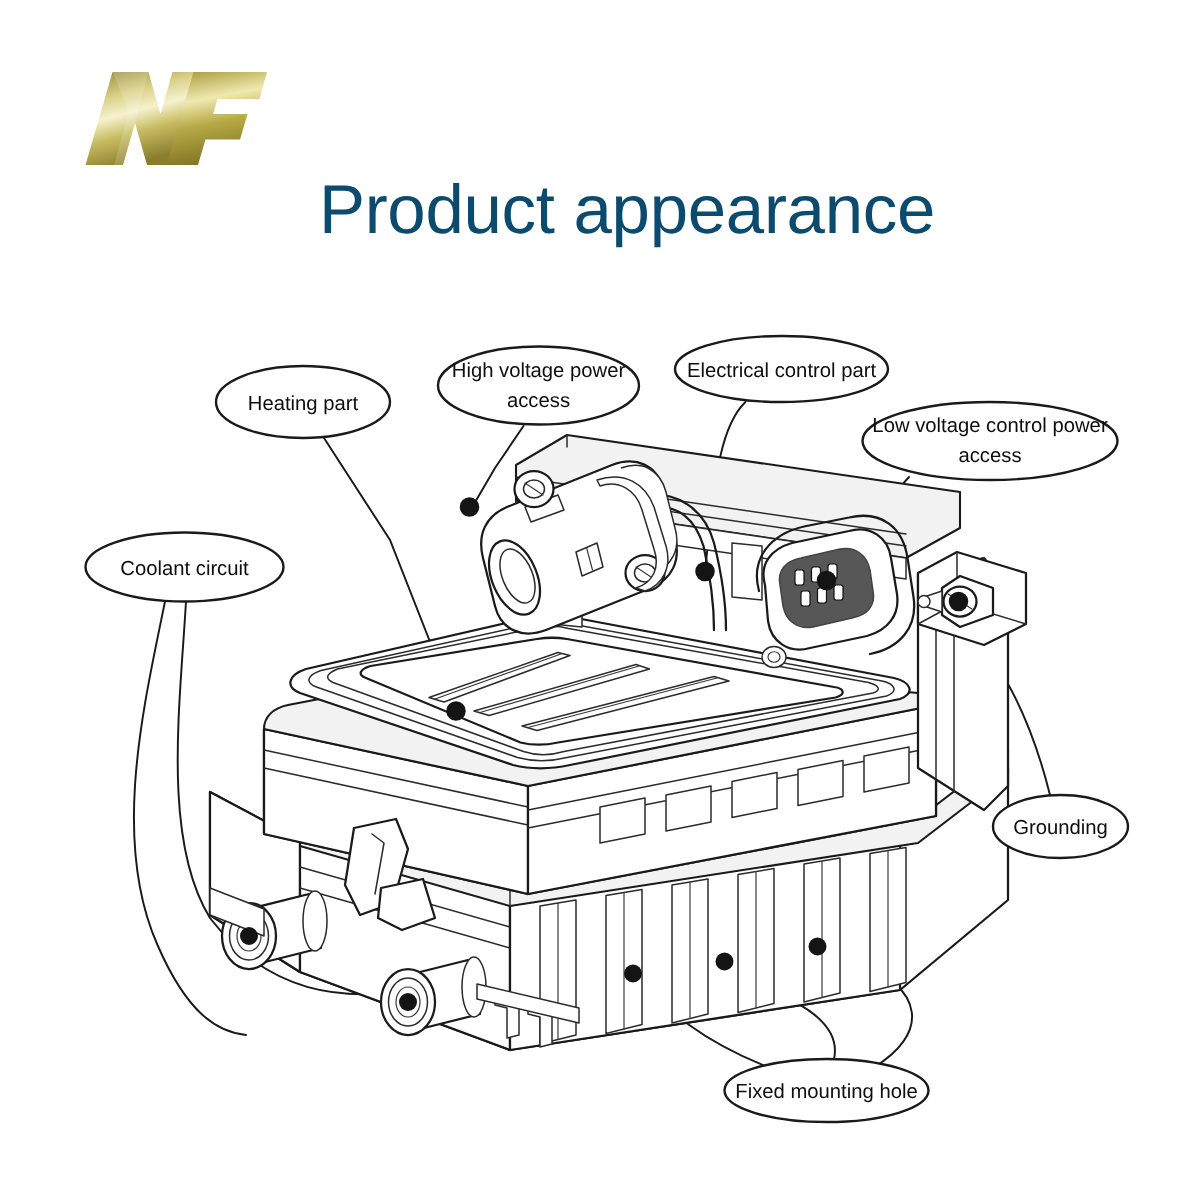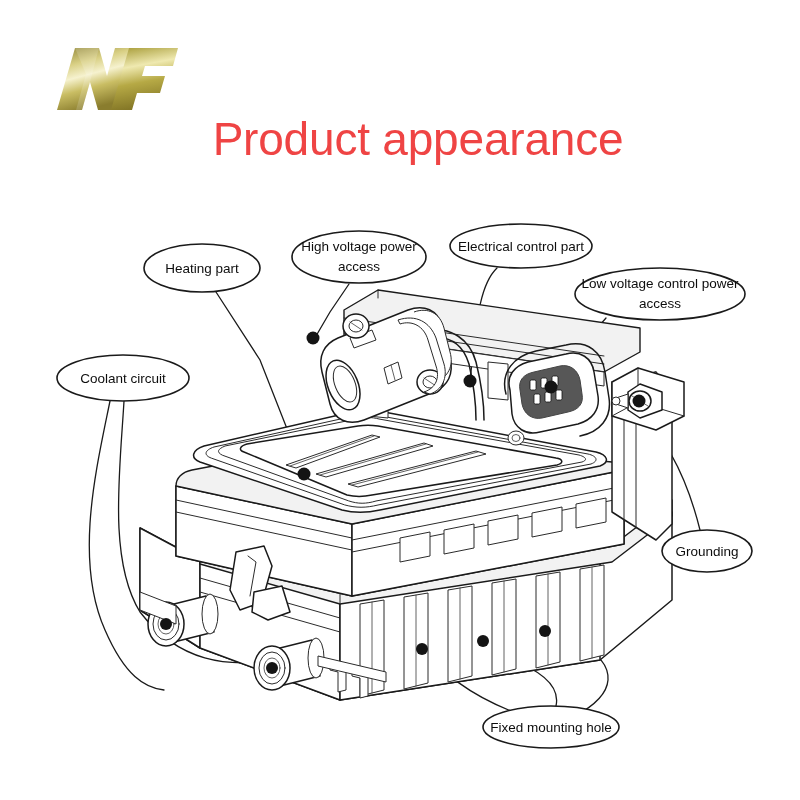--- a/index.html
+++ b/index.html
@@ -10,21 +10,21 @@
   #stage{position:relative;width:800px;height:800px;background:#fff;}
 
   
   #logo{position:absolute;left:45px;top:38px;width:135px;height:82px;}
   #logo svg{display:block;}
 
   
   #title{
     position:absolute;left:0;top:112px;width:800px;
     text-align:center;
-    font-size:46px;font-weight:400;color:#ef4444;
+    font-size:46px;font-weight:400;color:#0c4a6e;
     font-family:"Liberation Sans", sans-serif;
     letter-spacing:-0.2px;
     padding-left:36px;box-sizing:border-box;
   }
 
   
   #drawing{position:absolute;left:0;top:0;width:800px;height:800px;}
   #drawing svg{display:block;}
 
   .ln{fill:none;stroke:#1a1a1a;stroke-width:1.5;stroke-linecap:round;stroke-linejoin:round;}

